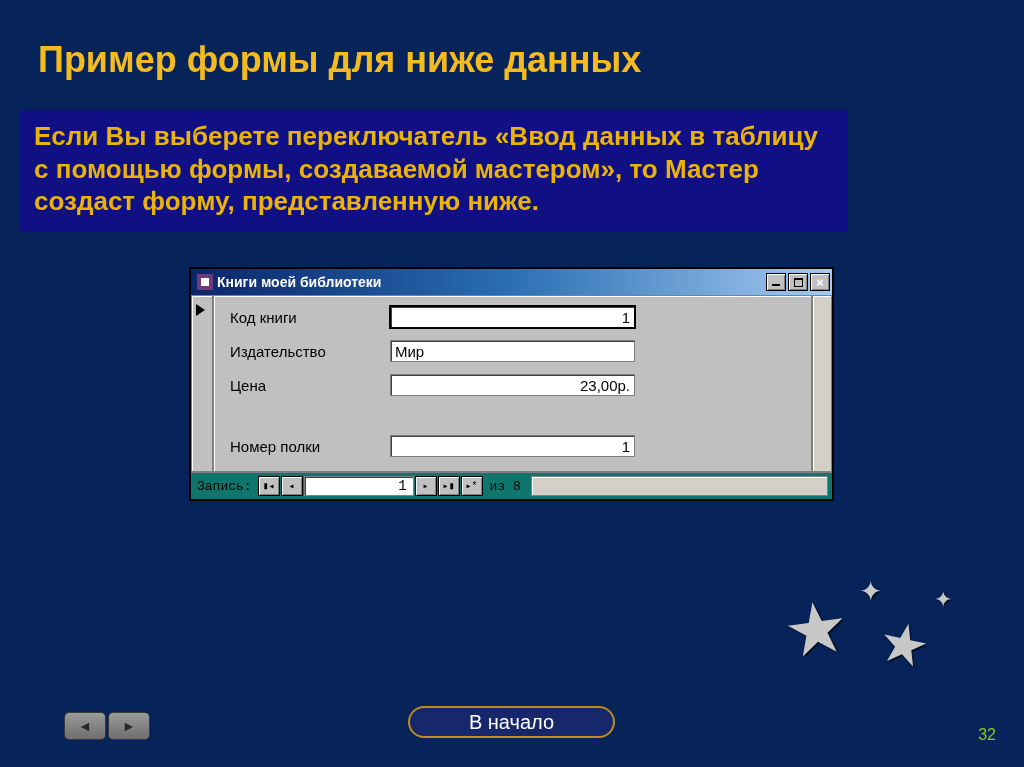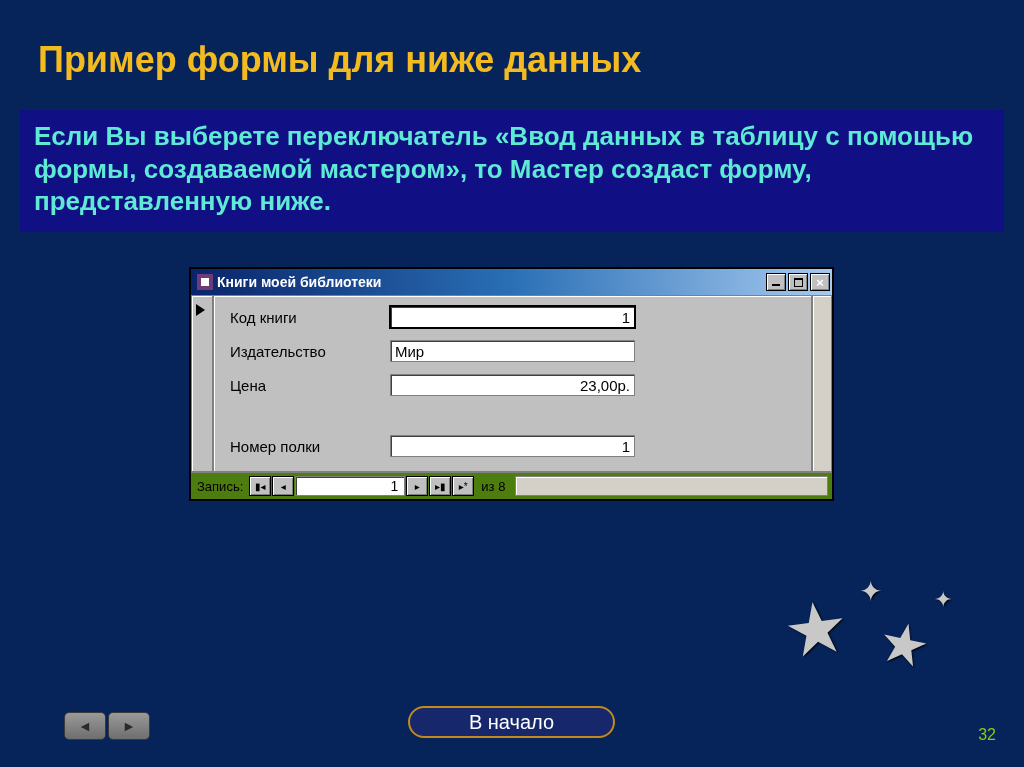--- a/index.html
+++ b/index.html
@@ -16,24 +16,24 @@
   top: 39px;
   left: 38px;
   font-size: 36px;
   font-weight: bold;
   color: #f3bb20;
 }
 .description-box {
   position: absolute;
   top: 110px;
   left: 20px;
-  width: 984px;
+  width: 828px;
   background: #100f84;
   padding: 10px 14px 14px 14px;
-  color: #5eead4;
+  color: #eab308;
   font-size: 26px;
   font-weight: bold;
   line-height: 1.25;
 }
 .window {
   position: absolute;
   top: 267px;
   left: 189px;
   width: 645px;
   background: #c0c0c0;
@@ -119,23 +119,24 @@
   font-size: 15px;
   display: flex;
   align-items: center;
 }
 .field-input.focused { border: 1px solid #000; outline: 1px solid #000; }
 .field-input .val-right { margin-left: auto; }
 .nav-bar {
   display: flex;
   align-items: center;
   padding: 3px 4px;
-  background: #4d7c0f;
+  background: #0f766e;
   border-top: 1px solid #808080;
   font-size: 13px;
+  font-family: Liberation Mono, monospace;
 }
 .nav-label { margin: 0 6px 0 2px; }
 .nav-btn {
   width: 22px; height: 20px;
   background: #c0c0c0;
   border: 1px solid #000;
   box-shadow: inset 1px 1px 0 #fff, inset -1px -1px 0 #808080;
   display: flex; align-items: center; justify-content: center;
   margin-right: 1px;
   font-size: 10px;

